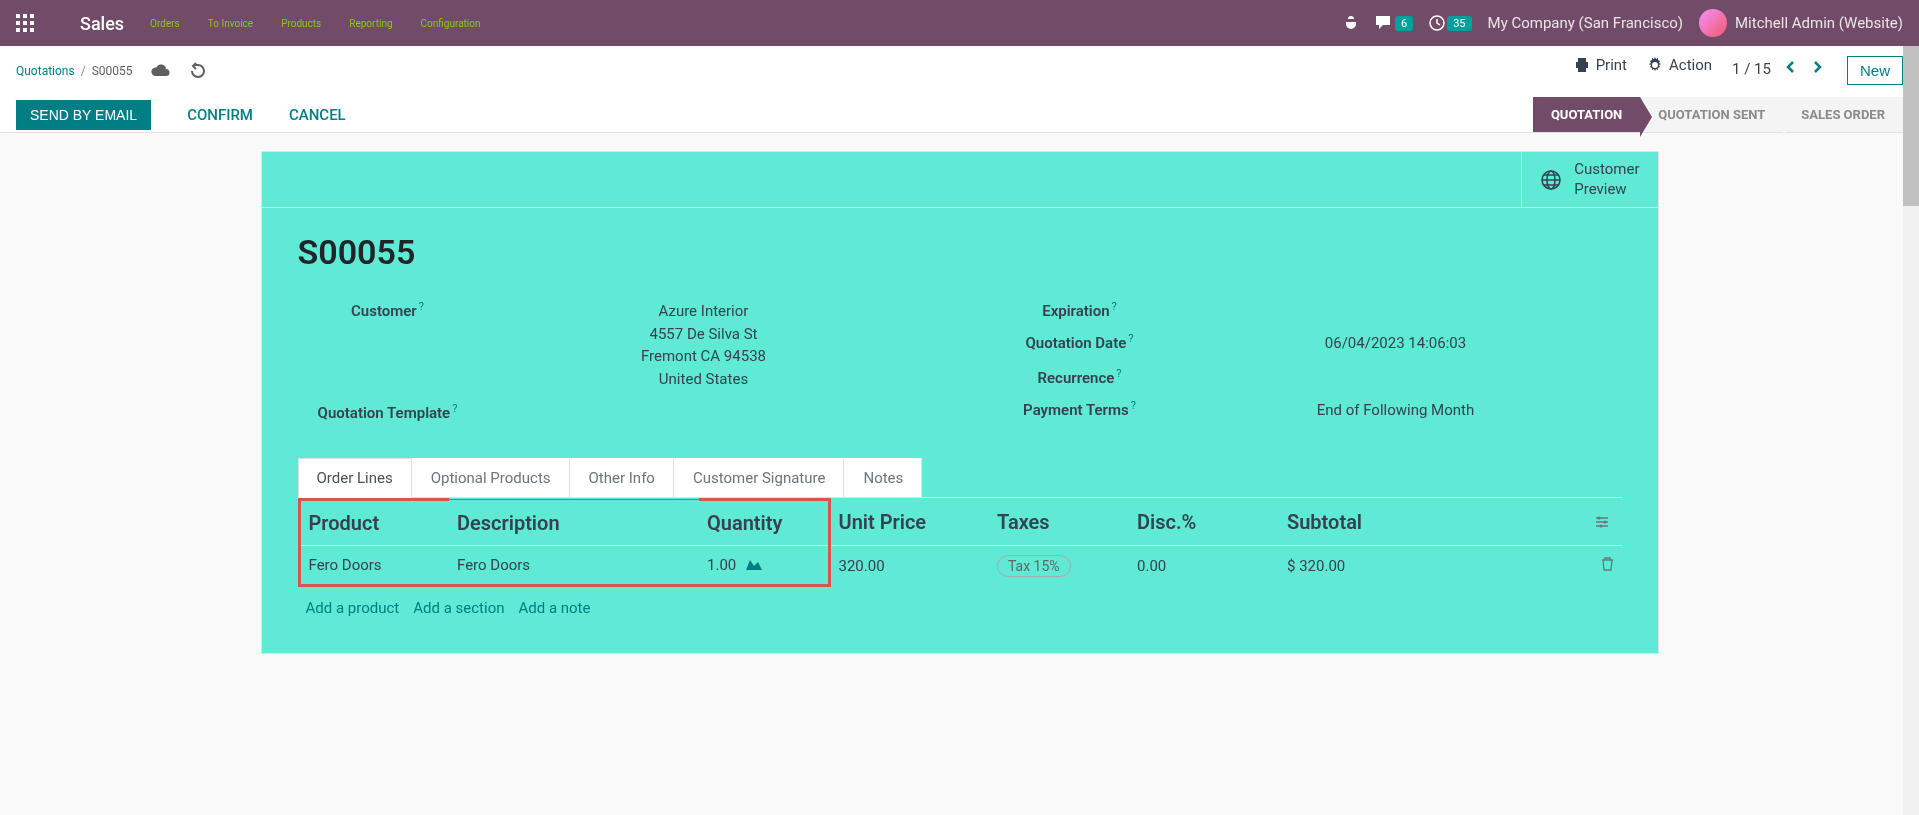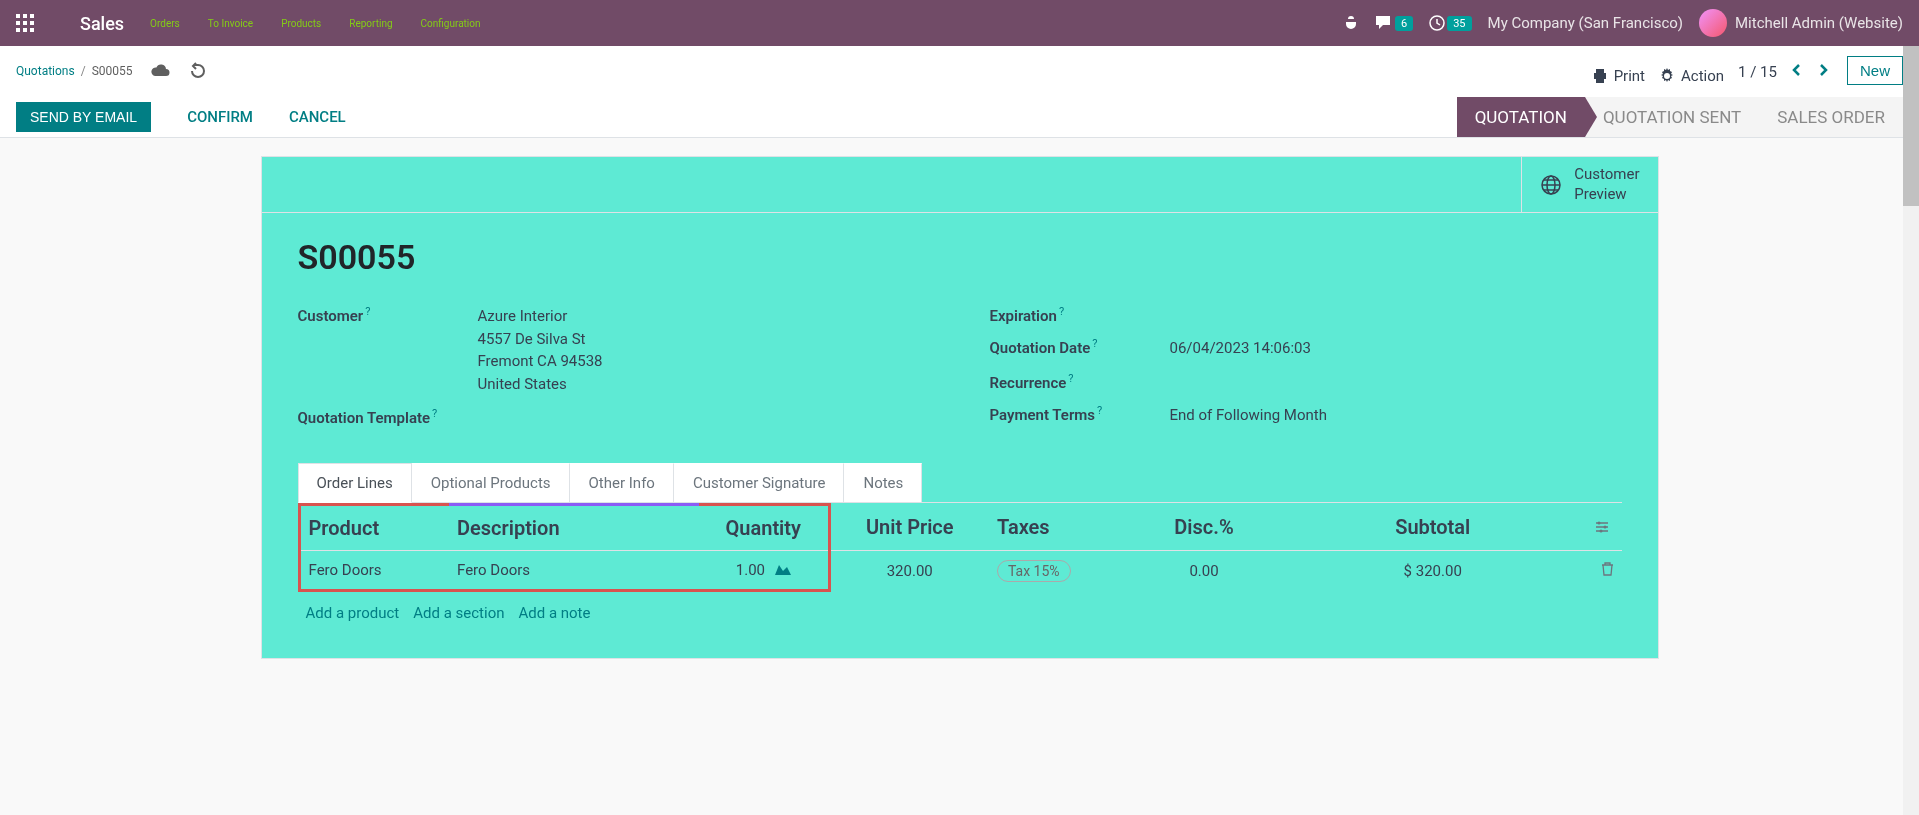--- a/index.html
+++ b/index.html
@@ -18,63 +18,63 @@
   
   
   .control-panel { background: #fff; border-bottom: 1px solid #dee2e6; }
   .cp-top { display: flex; align-items: center; padding: 10px 16px 6px; }
   .breadcrumb { font-size: 12px; color: #5f5f5f; display: flex; align-items: center; gap: 6px; }
   .breadcrumb a { color: #017e84; text-decoration: none; }
   .bc-sep { color: #888; }
   .bc-current { color: #5f5f5f; }
   .bc-icons { display: flex; gap: 18px; margin-left: 18px; align-items: center; }
   .bc-icons svg { cursor: pointer; }
-  .cp-top-right { margin-left: auto; display: flex; align-items: flex-end; gap: 14px; }
+  .cp-top-right { margin-left: auto; display: flex; align-items: flex-start; gap: 20px; }
   .print-btn, .action-btn { color: #374151; font-size: 15px; display: flex; align-items: center; gap: 6px; cursor: pointer; }
   .pager { display: flex; align-items: center; gap: 10px; color: #374151; font-size: 15px; }
   .pager-arrow { color: #017e84; cursor: pointer; padding: 4px; }
   .new-btn { border: 1px solid #017e84; color: #017e84; background: #fff; padding: 5px 12px; font-size: 15px; cursor: pointer; }
   
   .cp-bottom { display: flex; align-items: center; padding: 6px 16px 0; }
   .action-btns { display: flex; gap: 36px; align-items: center; }
   .btn-primary { background: #017e84; color: #fff; border: none; padding: 7px 14px; font-size: 14px; font-weight: 500; cursor: pointer; }
   .btn-secondary { color: #017e84; font-size: 15px; font-weight: 500; cursor: pointer; }
   .statusbar { margin-left: auto; display: flex; }
-  .status-step { padding: 10px 18px; font-size: 17px; font-weight: 400; color: #8a8a8a; position: relative; background: #f4f4f4; }
+  .status-step { padding: 10px 18px; font-size: 13px; font-weight: 700; color: #8a8a8a; position: relative; background: #f4f4f4; }
   .status-step.active { background: #714B67; color: #fff; }
   .status-step::after { content:""; position:absolute; right:-12px; top:0; border-top:20px solid transparent; border-bottom:20px solid transparent; border-left:12px solid #f4f4f4; z-index:2; }
   .status-step.active::after { border-left-color:#714B67; }
   .status-step:last-child::after { display:none; }
   
   
   .form-sheet-bg { padding: 0 0 40px; }
   .form-sheet { max-width: 1398px; margin: 18px auto 0; background: #5eead4; border: 1px solid #dee2e6; position: relative; }
   .btn-box { display:flex; justify-content:flex-end; border-bottom:1px solid #dee2e6; }
   .stat-btn { border-left:1px solid #dee2e6; padding: 8px 18px; display:flex; align-items:center; gap:12px; cursor:pointer; }
   .stat-btn span { font-size:15px; color:#374151; line-height:1.3; }
   
   .sheet-body { padding: 24px 36px; }
   .title-h1 { font-size: 34px; font-weight: 600; color: #212529; margin-bottom: 28px; }
-  .form-cols { display:flex; gap:60px; }
+  .form-cols { display:flex; gap:60px;text-align:center; }
   .form-col { flex:1; }
   .field-row { display:flex; margin-bottom: 12px; align-items:flex-start; }
   .field-label { width: 180px; font-weight:600; color:#374151; font-size:15px; }
   .field-label sup { color:#017e84; font-weight:400; font-size:11px; margin-left:2px; }
   .field-value { flex:1; font-size:15px; color:#374151; line-height:1.5; }
   
   
   .tabs { display:flex; border-bottom:1px solid #dee2e6; margin-top: 24px; }
   .tab { padding: 10px 18px; font-size:15px; color:#6c757d; cursor:pointer; border:1px solid transparent; border-bottom:none; background:#fff; }
   .tab.active { color:#495057; border-color:#dee2e6; background:#fff; border-bottom:1px solid #fff; margin-bottom:-1px; }
   .tab:not(.active){ border-right:1px solid #dee2e6; }
   
   
   .order-table { width:100%; border-collapse:collapse; }
   .order-table th { text-align:left; padding:10px 8px; font-weight:600; font-size:20px; color:#374151; border-bottom:1px solid #dee2e6; }
-  .order-table th.num, .order-table td.num { text-align:center; }
+  .order-table th.num, .order-table td.num { text-align:left; }
   .order-table td { padding:10px 8px; font-size:15px; color:#374151; }
   .tax-chip { border:1px solid #aaa; border-radius:12px; padding:2px 10px; font-size:14px; color:#666; }
   .adjust-icon { color:#6c757d; cursor:pointer; }
   .chart-icon { color:#017e84; margin-left:6px; }
   .trash-icon { color:#6c757d; cursor:pointer; margin-left:6px; }
   .add-links { padding:12px 8px; display:flex; gap:14px; }
   .add-link { color:#017e84; font-size:15px; cursor:pointer; }
   
   .scrollbar { position:fixed; right:0; top:46px; bottom:0; width:16px; background:#f1f1f1; }
   .scrollbar-thumb { background:#c1c1c1; width:100%; height:160px; }
@@ -241,21 +241,21 @@
         <div class="tab">Optional Products</div>
         <div class="tab">Other Info</div>
         <div class="tab">Customer Signature</div>
         <div class="tab">Notes</div>
       </div>
 
       <table class="order-table">
         <thead>
           <tr>
             <th style="width:150px;border-left:3px solid #d9534f;border-top:3px solid #d9534f;">Product</th>
-            <th style="width:250px;border-top:3px solid #8b5cf6;">Description</th>
+            <th style="width:250px;border-top:1px solid #8b5cf6;">Description</th>
             <th class="num" style="width:130px;border-top:3px solid #d9534f;border-right:3px solid #d9534f;">Quantity</th>
             <th class="num" style="width:160px;">Unit Price</th>
             <th style="width:140px;">Taxes</th>
             <th class="num" style="width:150px;">Disc.%</th>
             <th class="num">Subtotal</th>
             <th style="width:30px;"><span class="adjust-icon"><svg width="14" height="14" viewBox="0 0 14 14" fill="#6c757d">
                     <path d="M1 3h12M1 7h12M1 11h12" stroke="#6c757d" stroke-width="1.5"></path>
                     <circle cx="4" cy="3" r="1.5"></circle>
                     <circle cx="10" cy="7" r="1.5"></circle>
                     <circle cx="6" cy="11" r="1.5"></circle>

